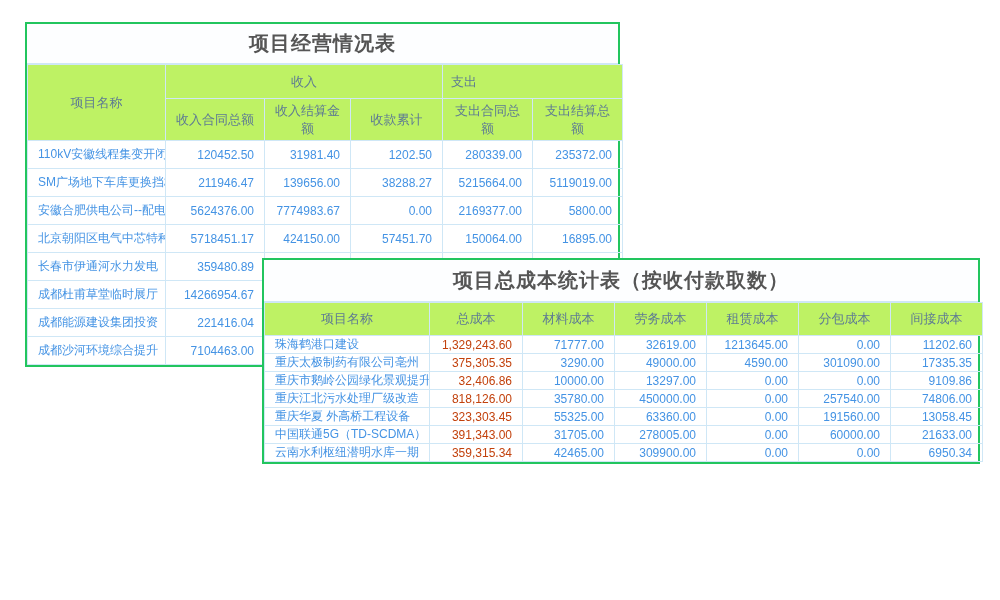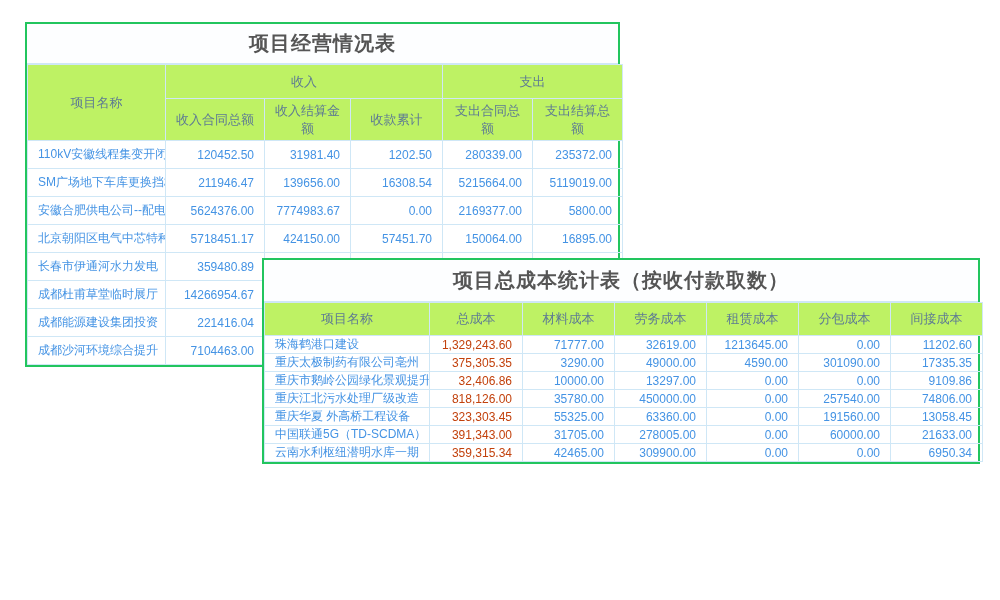--- a/index.html
+++ b/index.html
@@ -36,21 +36,21 @@
     font-size: 13px;
     text-align: center;
     padding: 2px 8px;
     white-space: normal;
     line-height: 1.35;
   }
   .report--operation thead tr.group-row th { height: 34px; }
   .report--operation thead tr.sub-row th { height: 42px; }
   .report--cost thead th { height: 33px; }
 
-  th.group-expense { text-align: center; }
+  th.group-expense { text-align: left; }
 
   td {
     font-size: 12px;
     color: #4493e4;
     padding: 0 10px;
   }
   .report--operation tbody tr { height: 28px; }
   .report--cost tbody tr { height: 16px; }
 
   td.cell-name { text-align: left; }
@@ -91,21 +91,21 @@
           <td class="cell-num">120452.50</td>
           <td class="cell-num">31981.40</td>
           <td class="cell-num">1202.50</td>
           <td class="cell-num">280339.00</td>
           <td class="cell-num">235372.00</td>
         </tr>
         <tr>
           <td class="cell-name">SM广场地下车库更换挡板</td>
           <td class="cell-num">211946.47</td>
           <td class="cell-num">139656.00</td>
-          <td class="cell-num">16308.54</td>
+          <td class="cell-num">38288.27</td>
           <td class="cell-num">5215664.00</td>
           <td class="cell-num">5119019.00</td>
         </tr>
         <tr>
           <td class="cell-name">安徽合肥供电公司--配电工程</td>
           <td class="cell-num">5624376.00</td>
           <td class="cell-num">7774983.67</td>
           <td class="cell-num">0.00</td>
           <td class="cell-num">2169377.00</td>
           <td class="cell-num">5800.00</td>

